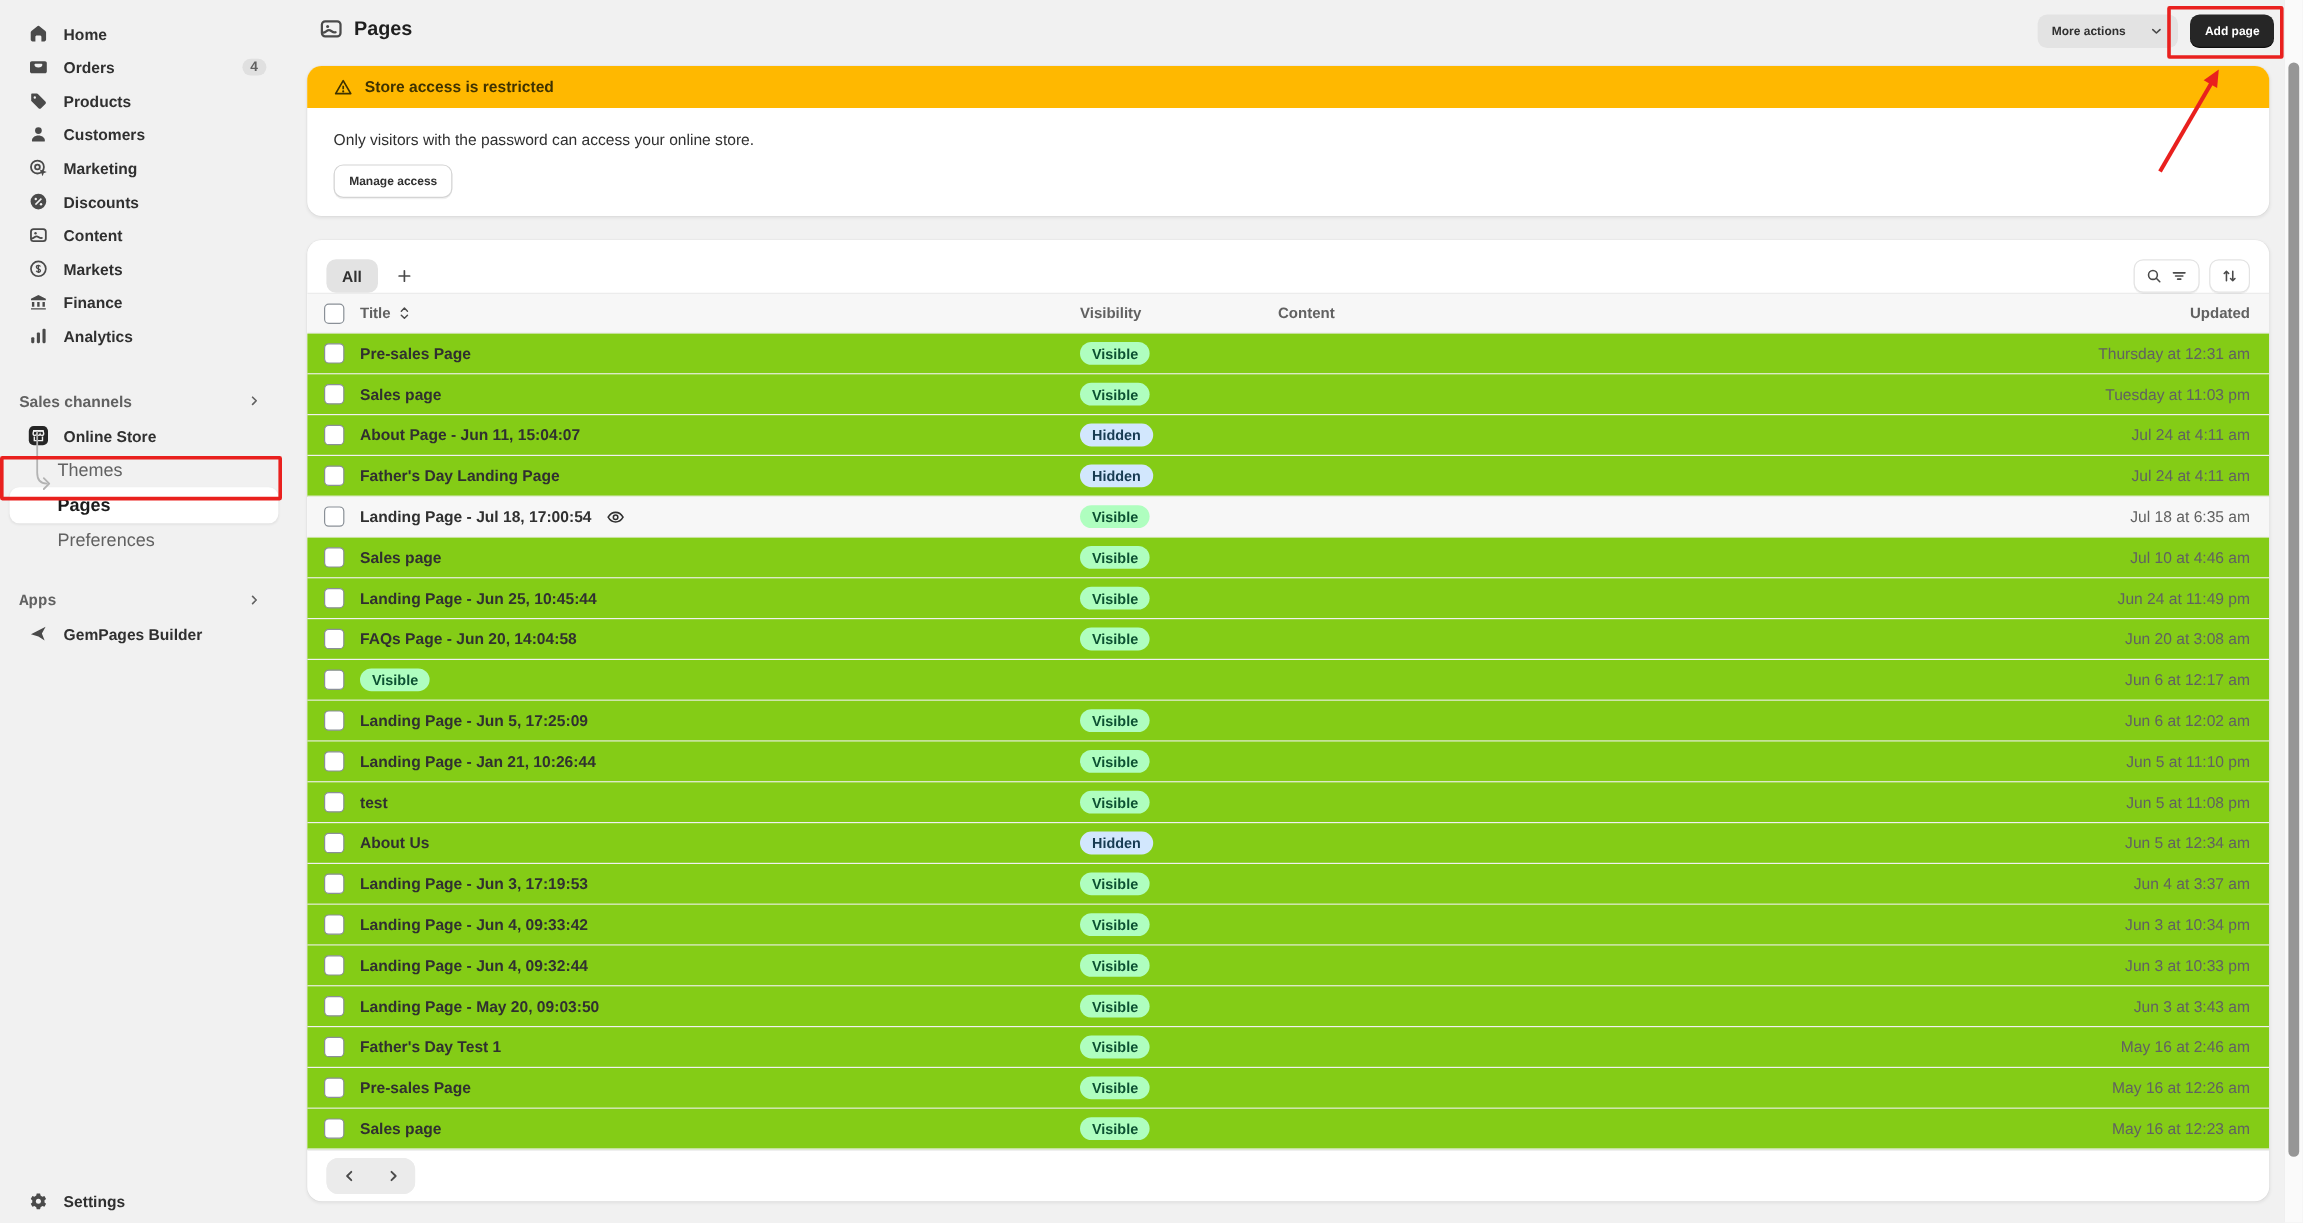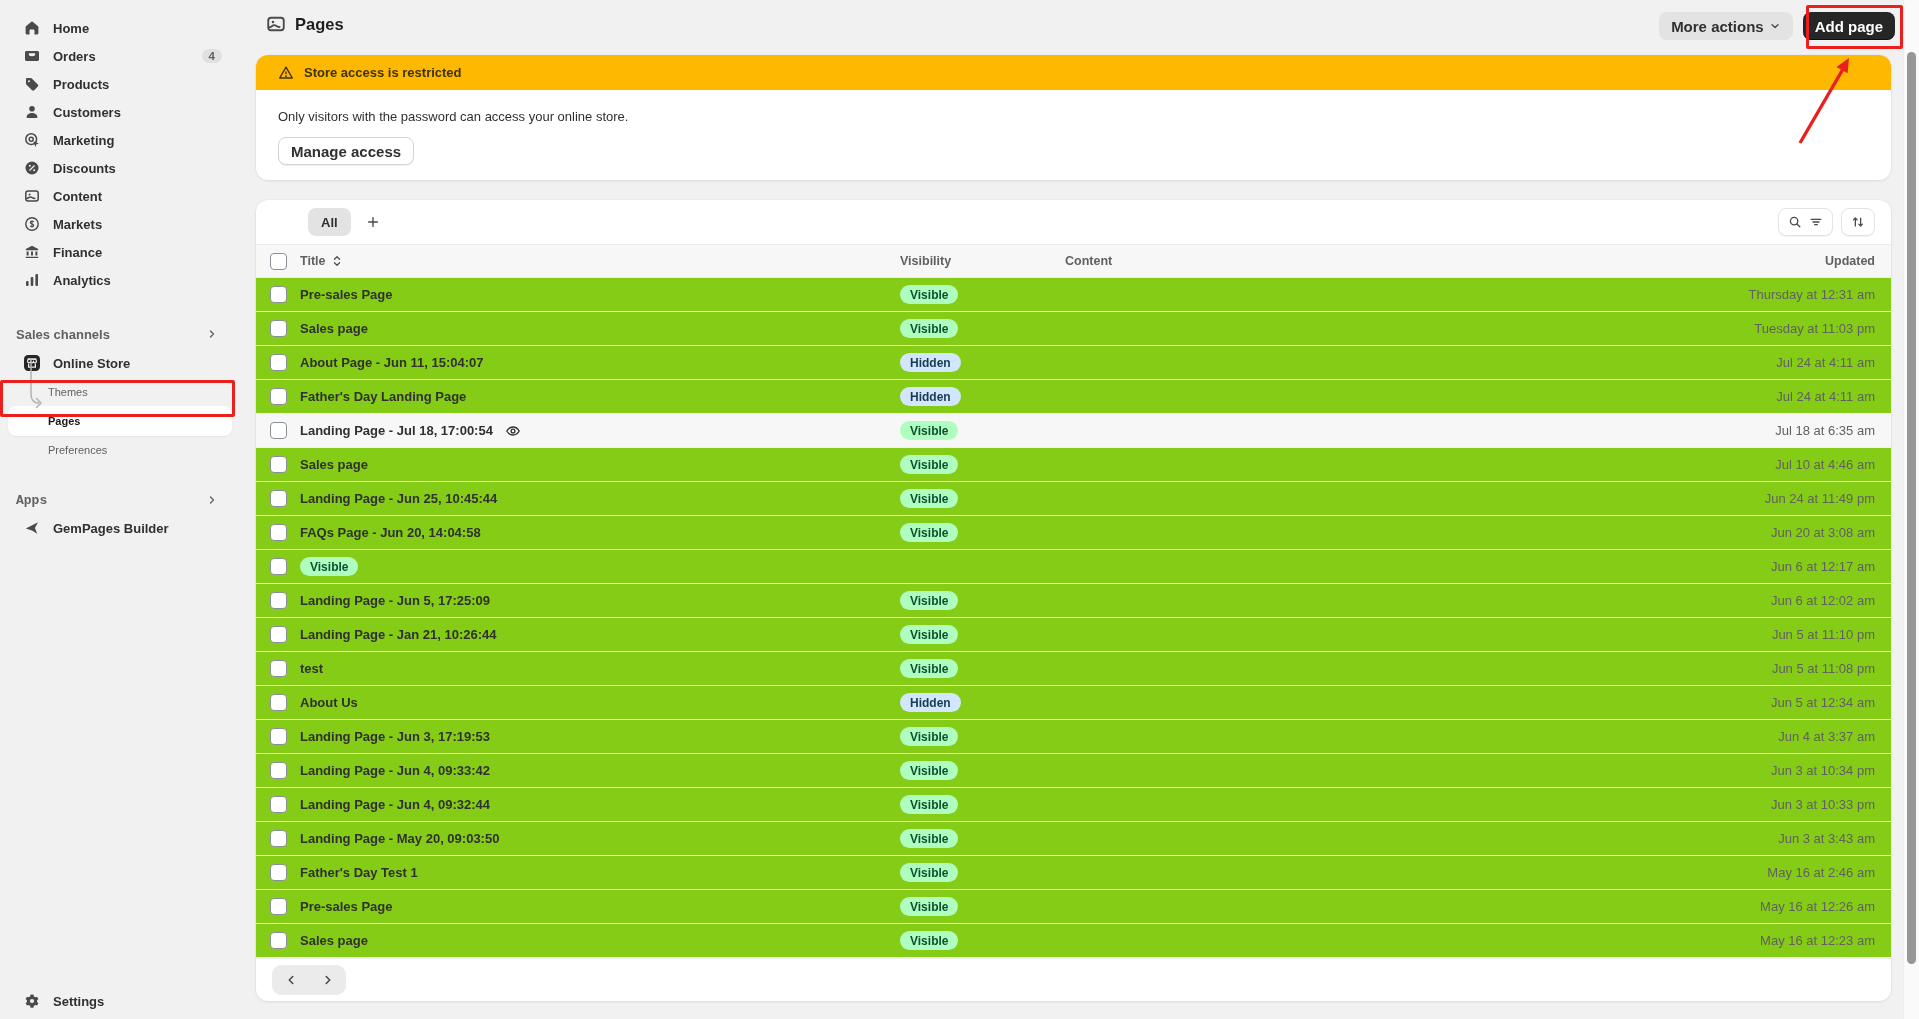--- a/index.html
+++ b/index.html
@@ -20,52 +20,52 @@
   .ic12 { width:12px; height:12px; }
   .nav-label { font-size:13px; font-weight:700; color:#303030; }
   .nav-badge { margin-left:auto; margin-right:18px; background:#e0e0e0; color:#616161;
                font-size:11.5px; font-weight:600; border-radius:9px; padding:1px 7px; display:inline-flex; }
   .section-head { display:flex; align-items:center; height:28px; margin-top:26px; padding:0 22px 0 16px;
                   color:#616161; font-size:13px; font-weight:700; }
   .section-head .chev { margin-left:auto; color:#616161; }
   .store-item { height:30px; display:flex; align-items:center; gap:12px; padding-left:23px; }
   .store-item .nav-label { color:#303030; }
   .sub-item { height:28px; display:flex; align-items:center; padding-left:48px;
-              font-size:11px; color:#616161; cursor:pointer; }
+              font-size:15px; color:#616161; cursor:pointer; }
   .sub-item.active { height:30px; background:#ffffff; border-radius:8px; margin:0 8px; padding-left:40px;
                      font-weight:700; color:#1a1a1a; box-shadow:0 1px 2px rgba(0,0,0,.06); }
   .apps-head { margin-top:22px;font-family:Liberation Mono, monospace; }
   .settings-item { position:absolute; left:0; bottom:10px; width:100%; height:28px;
                    display:flex; align-items:center; gap:13px; padding-left:24px; cursor:pointer; }
   .tree { position:absolute; left:26px; top:352px; width:24px; height:54px; z-index:3; pointer-events:none; }
 
   
   .main { position:absolute; left:240px; top:0; right:16px; height:100%; }
   .page-title { position:absolute; left:26px; top:14px; display:flex; align-items:center; gap:9px; }
   .page-title h1 { font-size:16.5px; font-weight:700; color:#1f1f1f; }
   .header-actions { position:absolute; top:12px; right:8px; display:flex; gap:10px; align-items:center; }
-  .btn { height:28px; display:inline-flex; align-items:center; gap:5px; padding:0 12px;
-         border-radius:8px; font-size:15px; font-weight:700; cursor:pointer; border:none; }
+  .btn { height:28px; display:inline-flex; align-items:center; gap:20px; padding:0 12px;
+         border-radius:8px; font-size:10px; font-weight:700; cursor:pointer; border:none; }
   .btn-secondary { background:#e3e3e3; color:#303030; }
   .btn-primary { background:#262626; color:#ffffff; box-shadow:inset 0 -1px 0 rgba(0,0,0,.6), 0 1px 0 rgba(255,255,255,.2); }
 
   .card { position:absolute; left:16px; right:12px; background:#fff; border-radius:12px;
           box-shadow:0 1px 3px rgba(26,26,26,.08), 0 0 0 .5px rgba(0,0,0,.04); }
   .banner-card { top:55px; height:125px; }
   .banner-strip { height:35px; background:#ffb800; border-radius:12px 12px 0 0;
                   display:flex; align-items:center; gap:10px; padding-left:22px;
                   font-size:13px; font-weight:700; color:#3f3200; }
   .banner-strip .ic { color:#3f3200; }
   .banner-body { padding:19px 22px 0; }
   .banner-text { font-size:13px; color:#303030; }
   .btn-light { margin-top:13px; background:#fff; color:#303030; border:1px solid #d4d4d4;
                box-shadow:0 1px 0 rgba(0,0,0,.06); }
 
   .table-card { top:200px; height:801px; overflow:hidden; }
-  .tabs-row { height:44px; display:flex; align-items:center; padding:0 16px;margin-left:36px; }
+  .tabs-row { height:44px; display:flex; align-items:flex-end; padding:0 16px; }
   .tab { height:28px; display:inline-flex; align-items:center; padding:0 13px; border-radius:8px;
          font-size:13px; font-weight:700; color:#303030; cursor:pointer; }
   .tab.selected { background:#e3e3e3; }
   .tab-add { width:28px; height:28px; margin-left:8px; display:inline-flex; align-items:center;
              justify-content:center; border-radius:8px; color:#4a4a4a; cursor:pointer; background:transparent; border:none; }
   .tab-actions { margin-left:auto; display:flex; gap:8px; }
   .icon-btn { height:28px; display:inline-flex; align-items:center; justify-content:center; gap:7px;
               padding:0 9px; background:#fff; border:1px solid #e3e3e3; border-radius:8px;
               box-shadow:0 1px 0 rgba(0,0,0,.05); color:#4a4a4a; cursor:pointer; }
 

